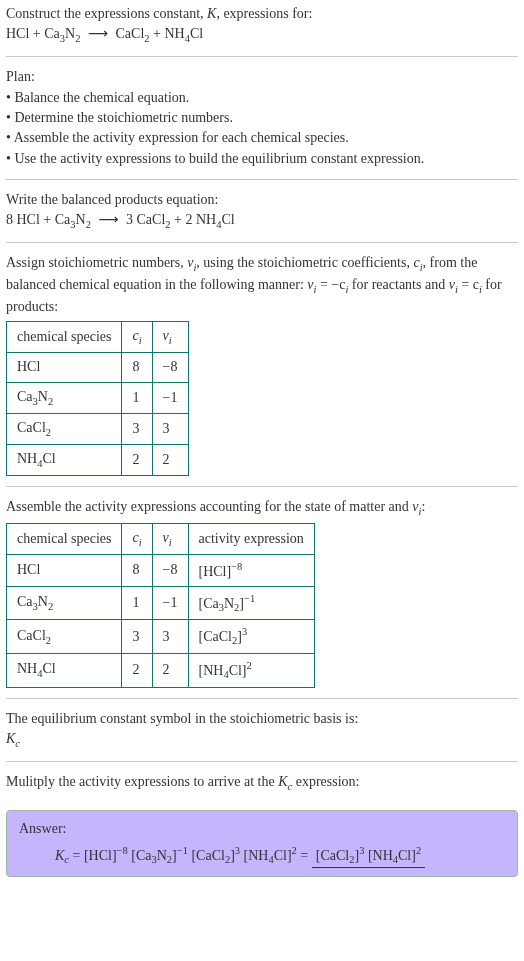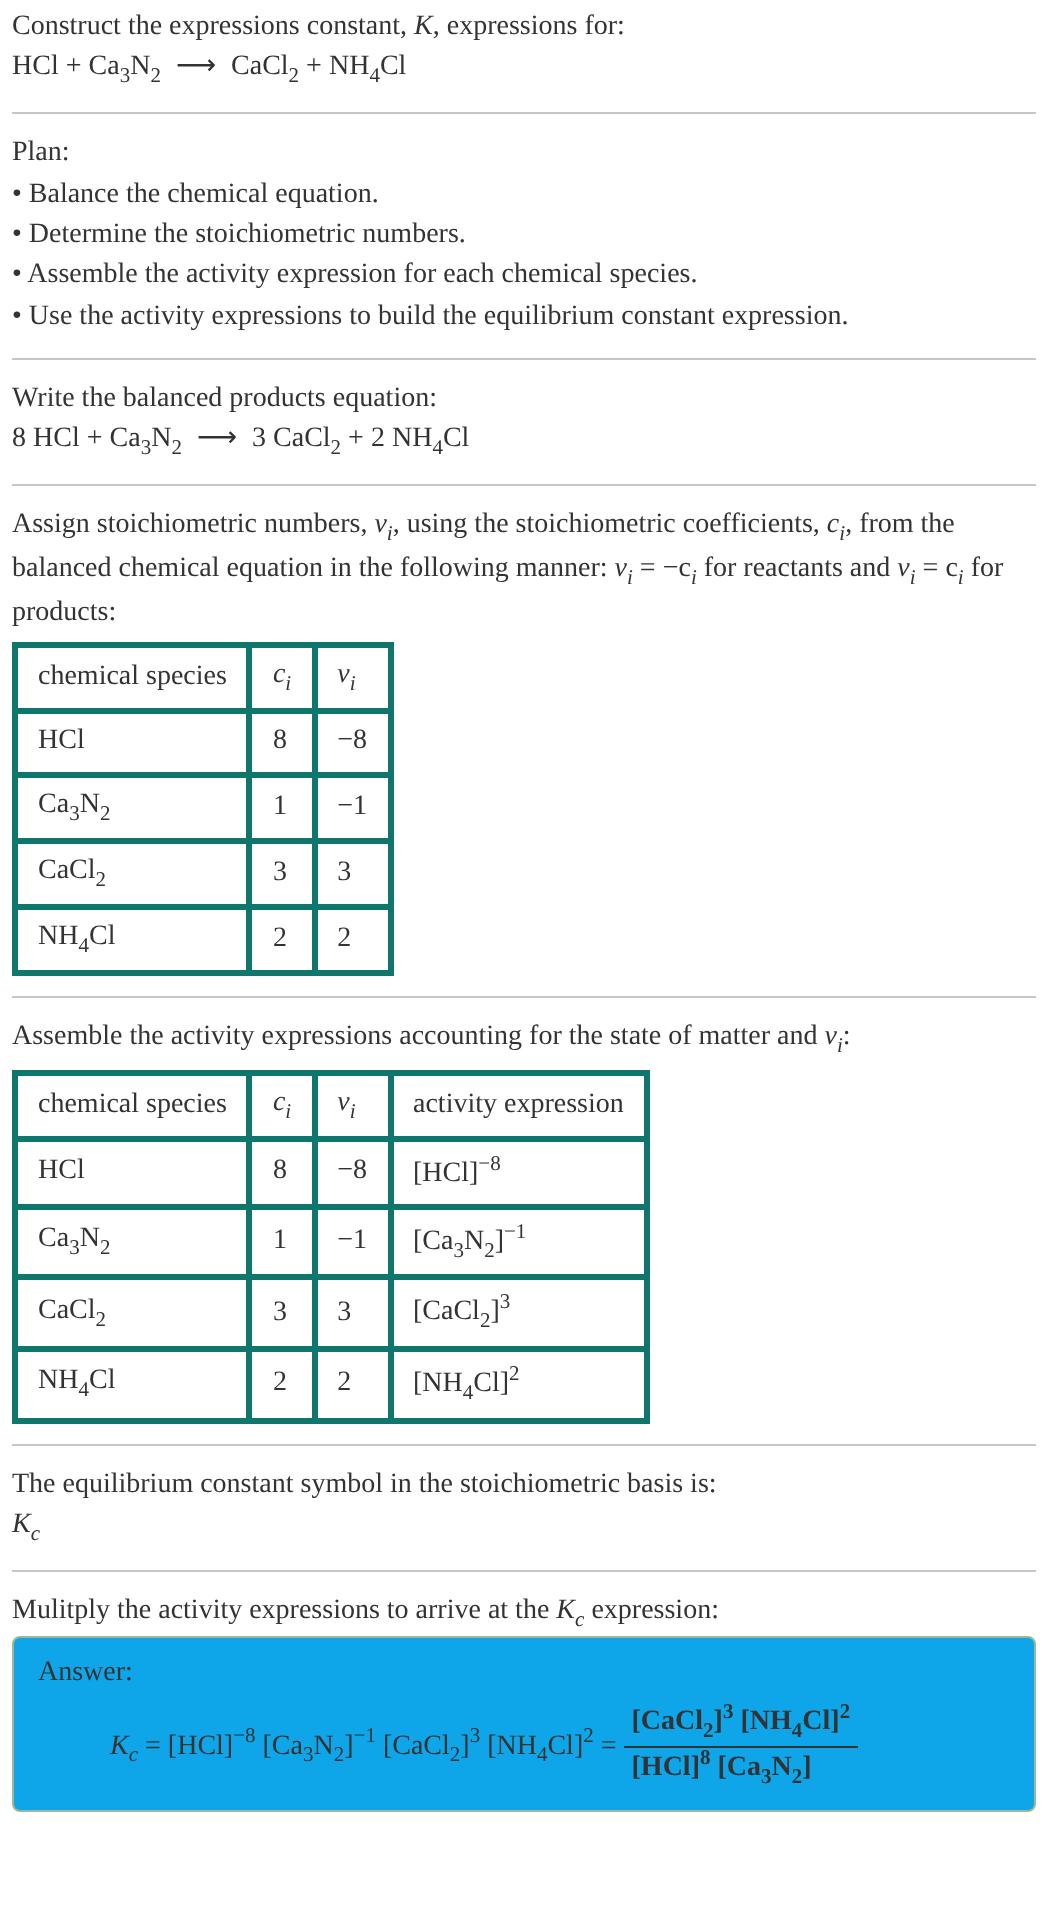--- a/index.html
+++ b/index.html
@@ -17,41 +17,40 @@
       margin: 10px 0;
     }
     .sub { vertical-align: sub; font-size: 0.75em; }
     .sup { vertical-align: super; font-size: 0.75em; }
     .ital { font-style: italic; }
     table {
       border-collapse: collapse;
       margin: 4px 0;
     }
     th, td {
-      border: 3px solid #0f766e;
+      border: 1px solid #0f766e;
       padding: 4px 10px;
       text-align: left;
       font-family: Georgia, serif;
       font-size: 14px;
     }
     th { font-weight: normal; }
     .answer-box {
       border: 1px solid #9bb89b;
-      background: #0ea5e9;
+      background: #c4b5fd;
       border-radius: 4px;
       padding: 8px 12px;
-      margin-top: 0;
+      margin-top: 16px;
     }
     .answer-label { font-size: 14px; }
     .frac {
       display: inline-block;
       vertical-align: middle;
-      text-align: left;
+      text-align: center;
       line-height: 1.2;
-      font-weight: bold;
     }
     .frac .num { display: block; border-bottom: 1px solid #333; padding: 0 4px; }
     .frac .den { display: block; padding: 0 4px; }
     .indent-eq { padding-left: 36px; margin-top: 4px;}
     .arrow { display:inline-block; padding: 0 4px; }
   </style>
 </head>
 <body>
 
 <div>
@@ -171,18 +170,15 @@
 <div class="answer-box">
   <div class="answer-label">Answer:</div>
   <div class="indent-eq">
     <span class="ital">K</span><span class="sub ital">c</span><span> = </span><span>[HCl]</span><span class="sup">−8</span>
     <span>[Ca</span><span class="sub">3</span><span>N</span><span class="sub">2</span><span>]</span><span class="sup">−1</span>
     <span>[CaCl</span><span class="sub">2</span><span>]</span><span class="sup">3</span>
     <span>[NH</span><span class="sub">4</span><span>Cl]</span><span class="sup">2</span><span> = </span><span class="frac">
       <span class="num">
         <span>[CaCl</span><span class="sub">2</span><span>]</span><span class="sup">3</span><span> [NH</span><span class="sub">4</span><span>Cl]</span><span class="sup">2</span>
       </span>
-      <span class="den">
-        <span>[HCl]</span><span class="sup">8</span><span> [Ca</span><span class="sub">3</span><span>N</span><span class="sub">2</span><span>]</span>
-      </span>
     </span>
   </div>
 </div>
 
 </body></html>

